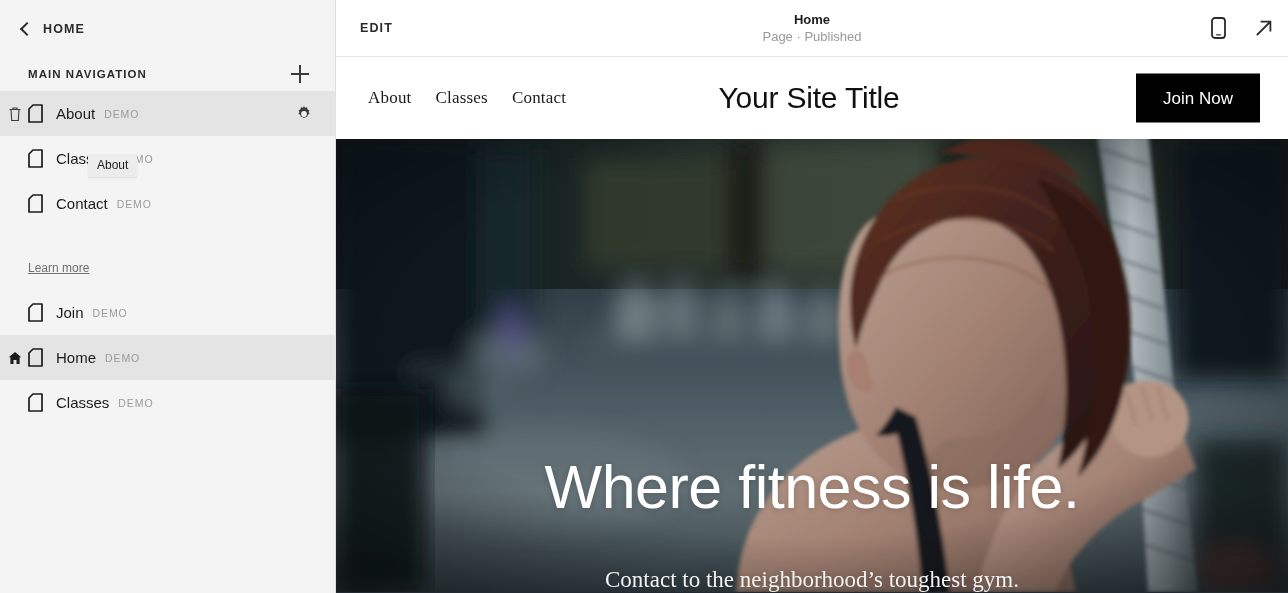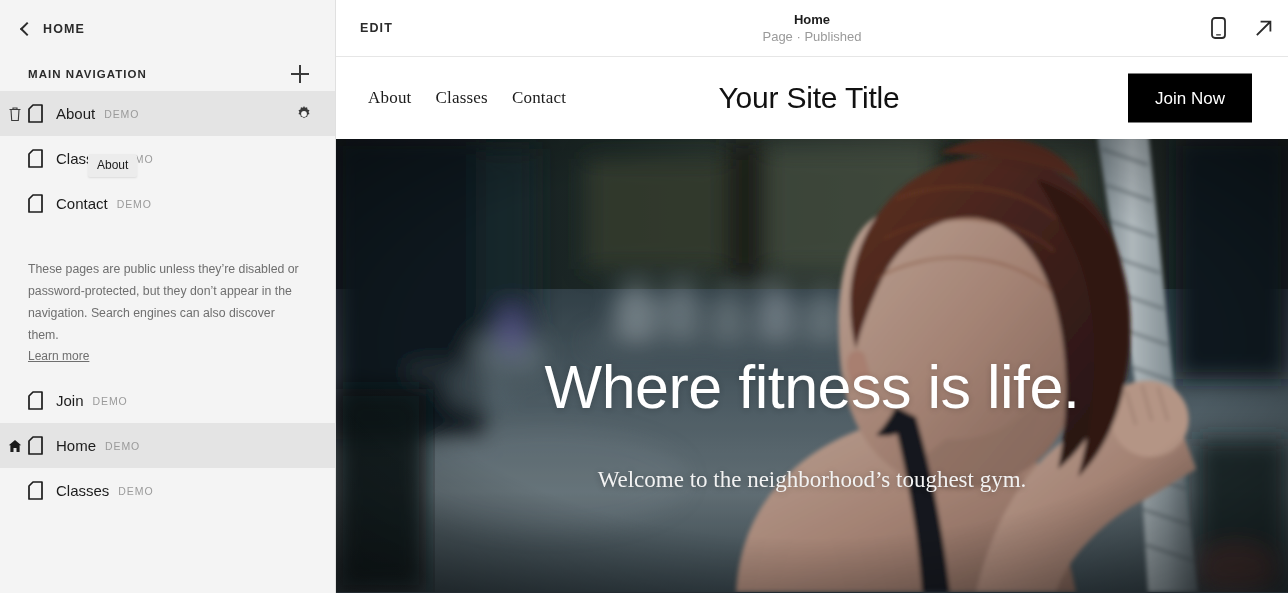--- a/index.html
+++ b/index.html
@@ -186,41 +186,41 @@
   .site-title {
     position: absolute; left: 0; right: 6px;
     text-align: center;
     font-size: 30px;
     color: #111;
     letter-spacing: -0.2px;
     pointer-events: none;
   }
   .join-btn {
     position: absolute;
-    right: 36px; top: 50%; transform: translateY(-50%);
+    right: 28px; top: 50%; transform: translateY(-50%);
     background: #000; color: #fff;
     font-size: 17px;
     padding: 16px 27px;
     border: none; cursor: pointer;
     line-height: 1;
   }
 
   
   .hero {
     flex: 1 1 auto;
     position: relative;
     overflow: hidden;
     background: #232b31;
   }
   .hero-img { position: absolute; inset: 0; }
   .hero-text {
     position: absolute;
     left: 0; right: 0; top: 0; bottom: 0;
     display: flex; flex-direction: column; align-items: center;
-    justify-content: flex-start;
+    justify-content: flex-end;
     padding-top: 218px;
     z-index: 5;
   }
   .hero-h1 {
     font-size: 61px;
     color: #fff;
     font-weight: normal;
     letter-spacing: -0.5px;
     line-height: 1;
     text-shadow: 0 1px 6px rgba(0,0,0,.18);
@@ -291,21 +291,20 @@
         </svg>
       </span>
       <span class="page-name">Contact</span>
       <span class="demo-tag">DEMO</span>
     </div>
 
     <div class="spacer-sm"></div>
 
 
     <div class="notice">
-      <p>These pages are public unless they’re disabled or password-protected, but they don’t appear in the navigation. Search engines can also discover them.</p>
       <a href="#">Learn more</a>
     </div>
 
     <div class="spacer-xs"></div>
 
     <div class="page-row">
       <span class="doc-icon">
         <svg width="15" height="19" viewBox="0 0 15 19" fill="none" aria-hidden="true">
           <path d="M5 1H14V18H1V5L5 1Z" stroke="#1c1c1c" stroke-width="1.7" stroke-linejoin="round" fill="none"></path>
         </svg>
@@ -504,18 +503,18 @@
         <g filter="url(#blurBig)" opacity=".9">
           <rect x="0" y="250" width="90" height="203" fill="#0e1418"></rect>
         </g>
 
         <rect width="952" height="453" fill="url(#vig)"></rect>
         <rect width="952" height="453" fill="#16202a" opacity=".14"></rect>
       </svg>
 
       <div class="hero-text">
         <h1 class="hero-h1">Where fitness is life.</h1>
-        <p class="hero-sub">Welcome to the neighborhood’s toughest gym.</p>
+        <p class="hero-sub">Contact to the neighborhood’s toughest gym.</p>
       </div>
     </div>
 
   </section>
 </div>
 
 </body></html>

